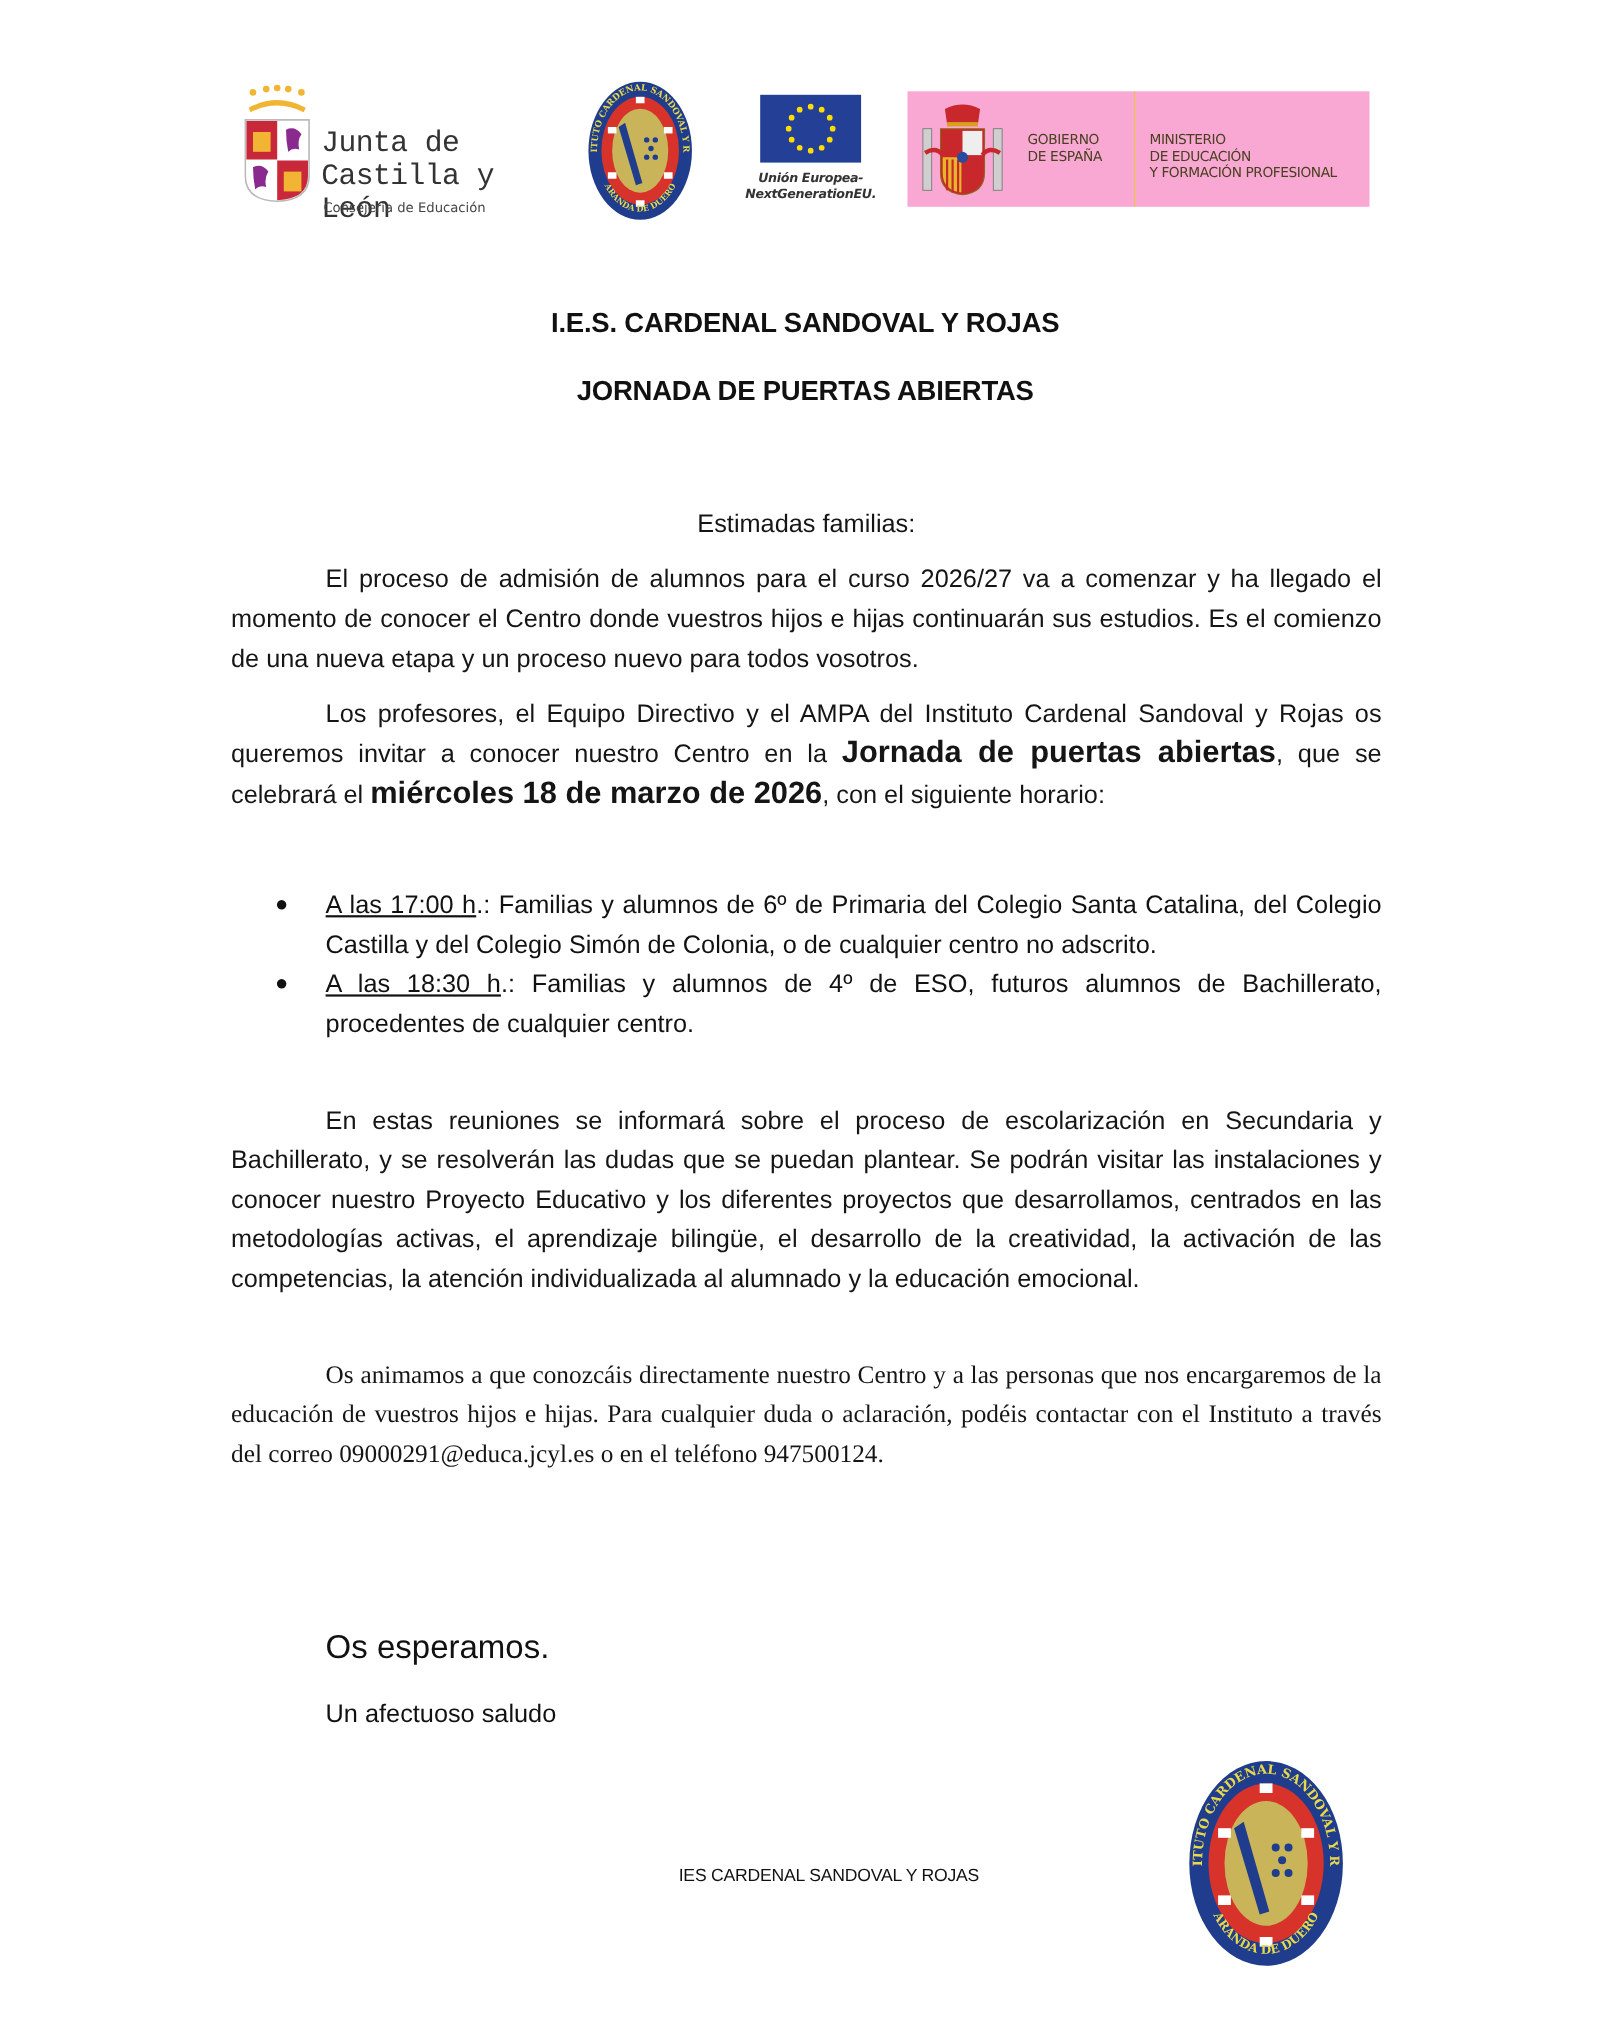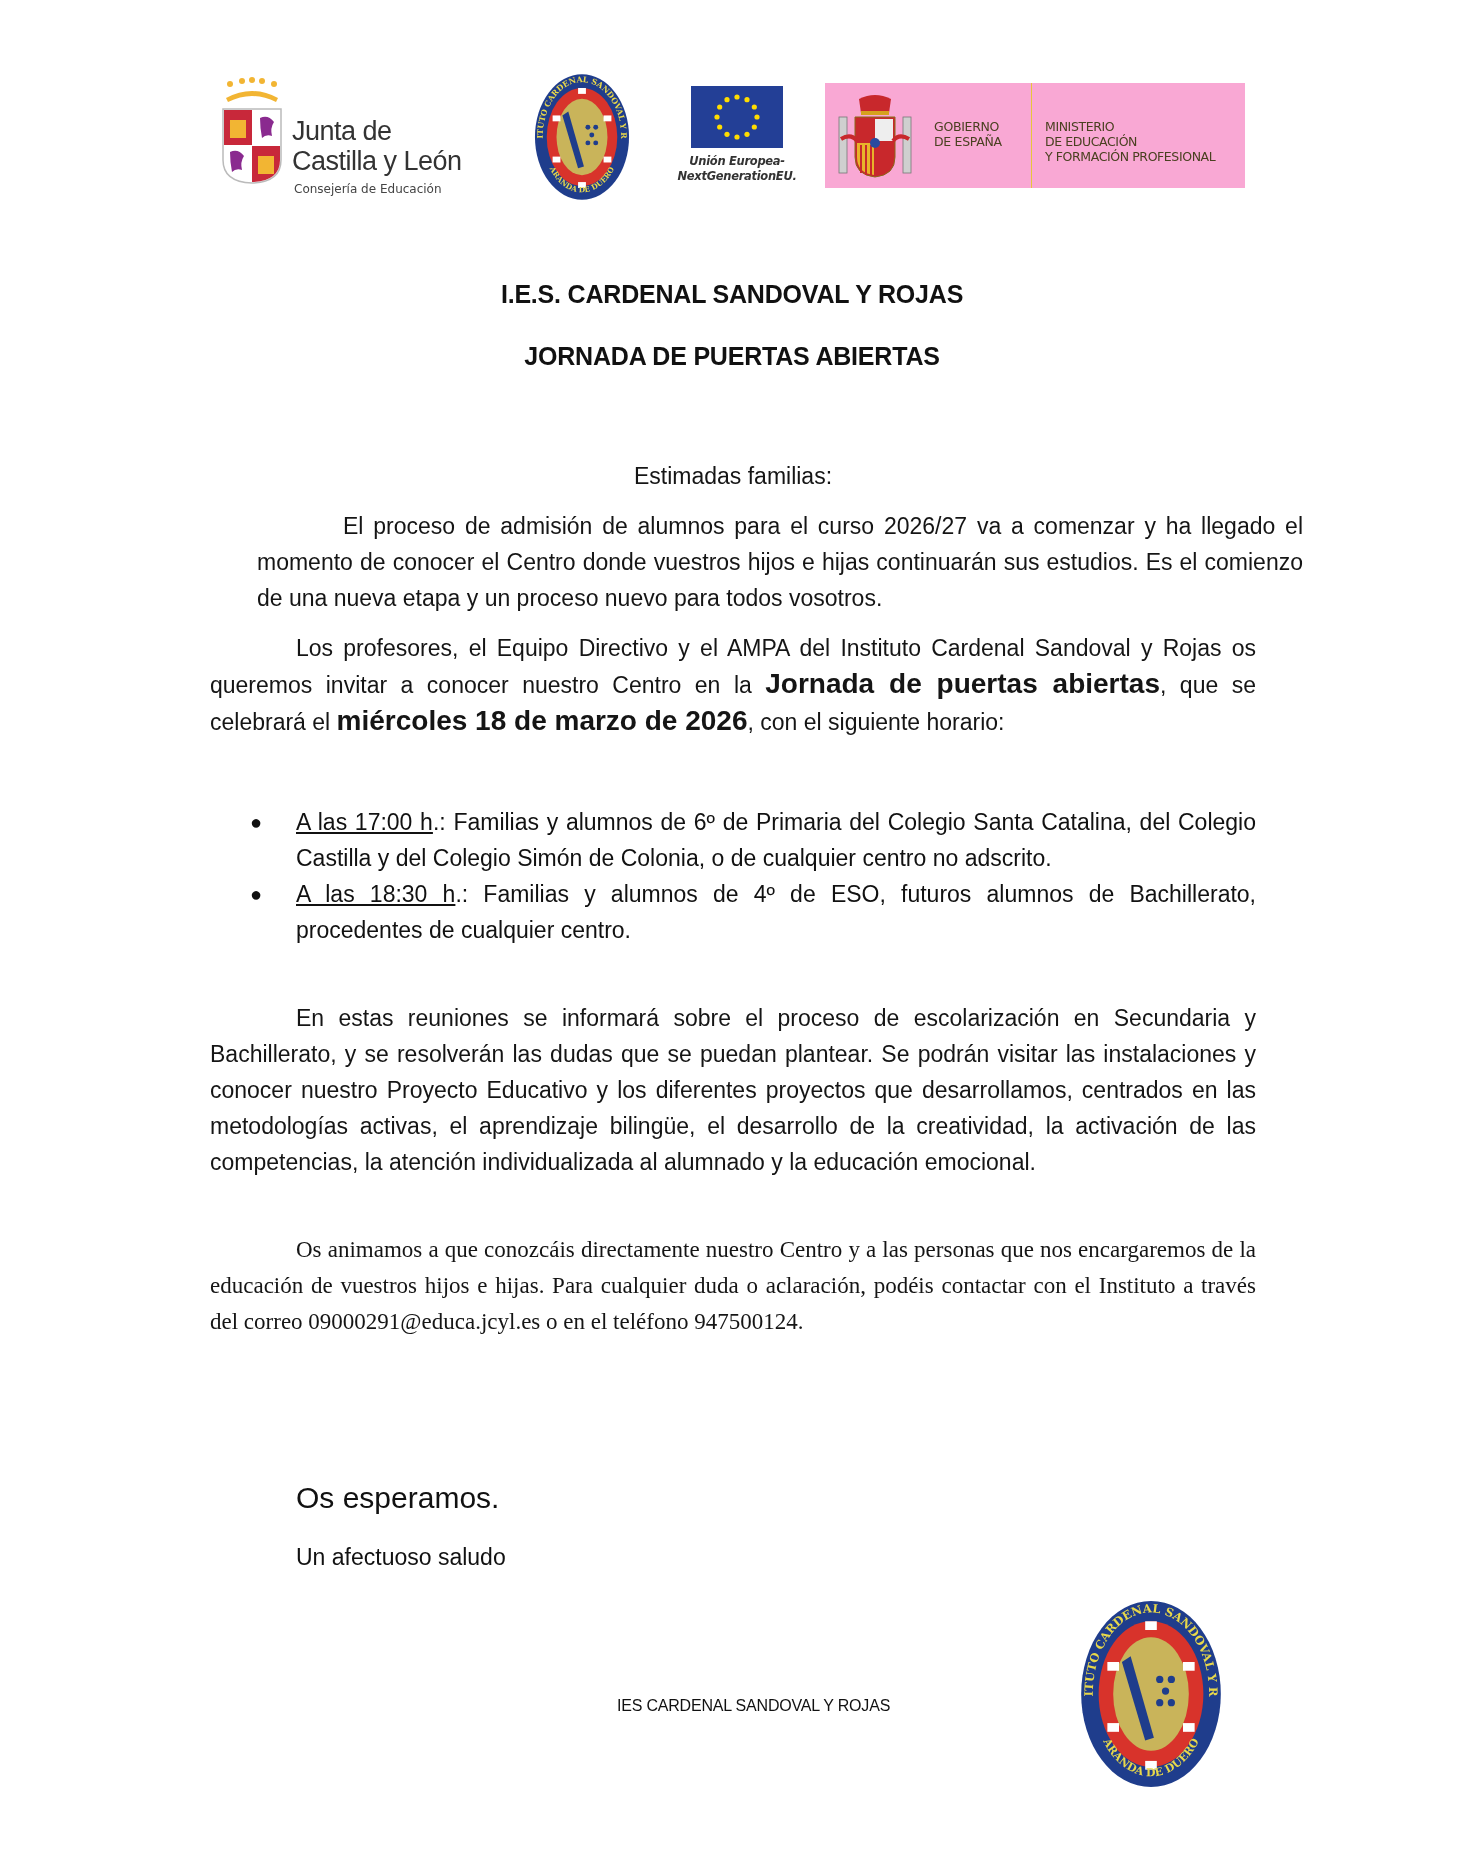--- a/index.html
+++ b/index.html
@@ -8,21 +8,21 @@
     font-family: "Liberation Sans", "DejaVu Sans", sans-serif; color: #111;
   }
   .abs { position: absolute; }
 
   
   .jcyl { left: 218px; top: 72px; width: 290px; height: 130px; }
   .jcyl .crown { position: absolute; left: 4px; top: 4px; width: 60px; height: 26px; }
   .jcyl .shield { position: absolute; left: 4px; top: 36px; width: 60px; height: 76px; }
   .jcyl .name {
     position: absolute; left: 74px; top: 44px; font-size: 27px; line-height: 30px;
-    color: #333; font-family: Liberation Sans, sans-serif; letter-spacing: -0.5px;
+    color: #333; font-family: Liberation Mono, monospace; letter-spacing: -0.5px;
   }
   .jcyl .sub {
     position: absolute; left: 76px; top: 110px; font-size: 12px; color: #444;
     font-family: "DejaVu Sans", sans-serif;
   }
 
   .seal-top { left: 533px; top: 72px; width: 98px; height: 130px; }
   .seal-bottom { left: 1075px; top: 1598px; width: 152px; height: 192px; }
 
   .eu { left: 672px; top: 86px; width: 130px; height: 110px; text-align: center; }
@@ -56,21 +56,21 @@
 
   
   .body {
     left: 210px; width: 1046px; font-size: 23px; line-height: 36px; color: #151515;
   }
   .body p { margin: 0; text-align: justify; text-align-last: left; }
   .indent { text-indent: 86px; }
   .big { font-weight: bold; font-size: 28px; }
 
   .greeting { top: 458px; text-align: center; }
-  .p1 { top: 508px; margin-left: 47px; }
+  .p1 { top: 508px; }
   .p2 { top: 630px; }
 
   ul.sched {
     position: absolute; left: 210px; top: 804px; width: 1046px; margin: 0; padding: 0;
     list-style: none; font-size: 23px; line-height: 36px;
   }
   ul.sched li { position: relative; padding-left: 86px; text-align: justify; text-align-last: left; }
   ul.sched li .bullet { position: absolute; left: 40px; top: 0; font-size: 20px; }
   ul.sched li .time { text-decoration: underline; }
 

